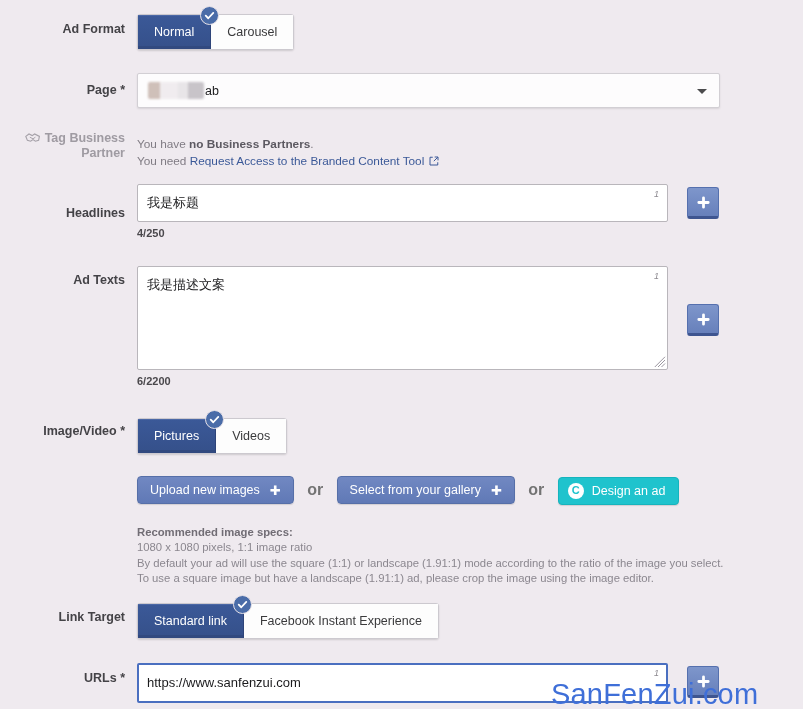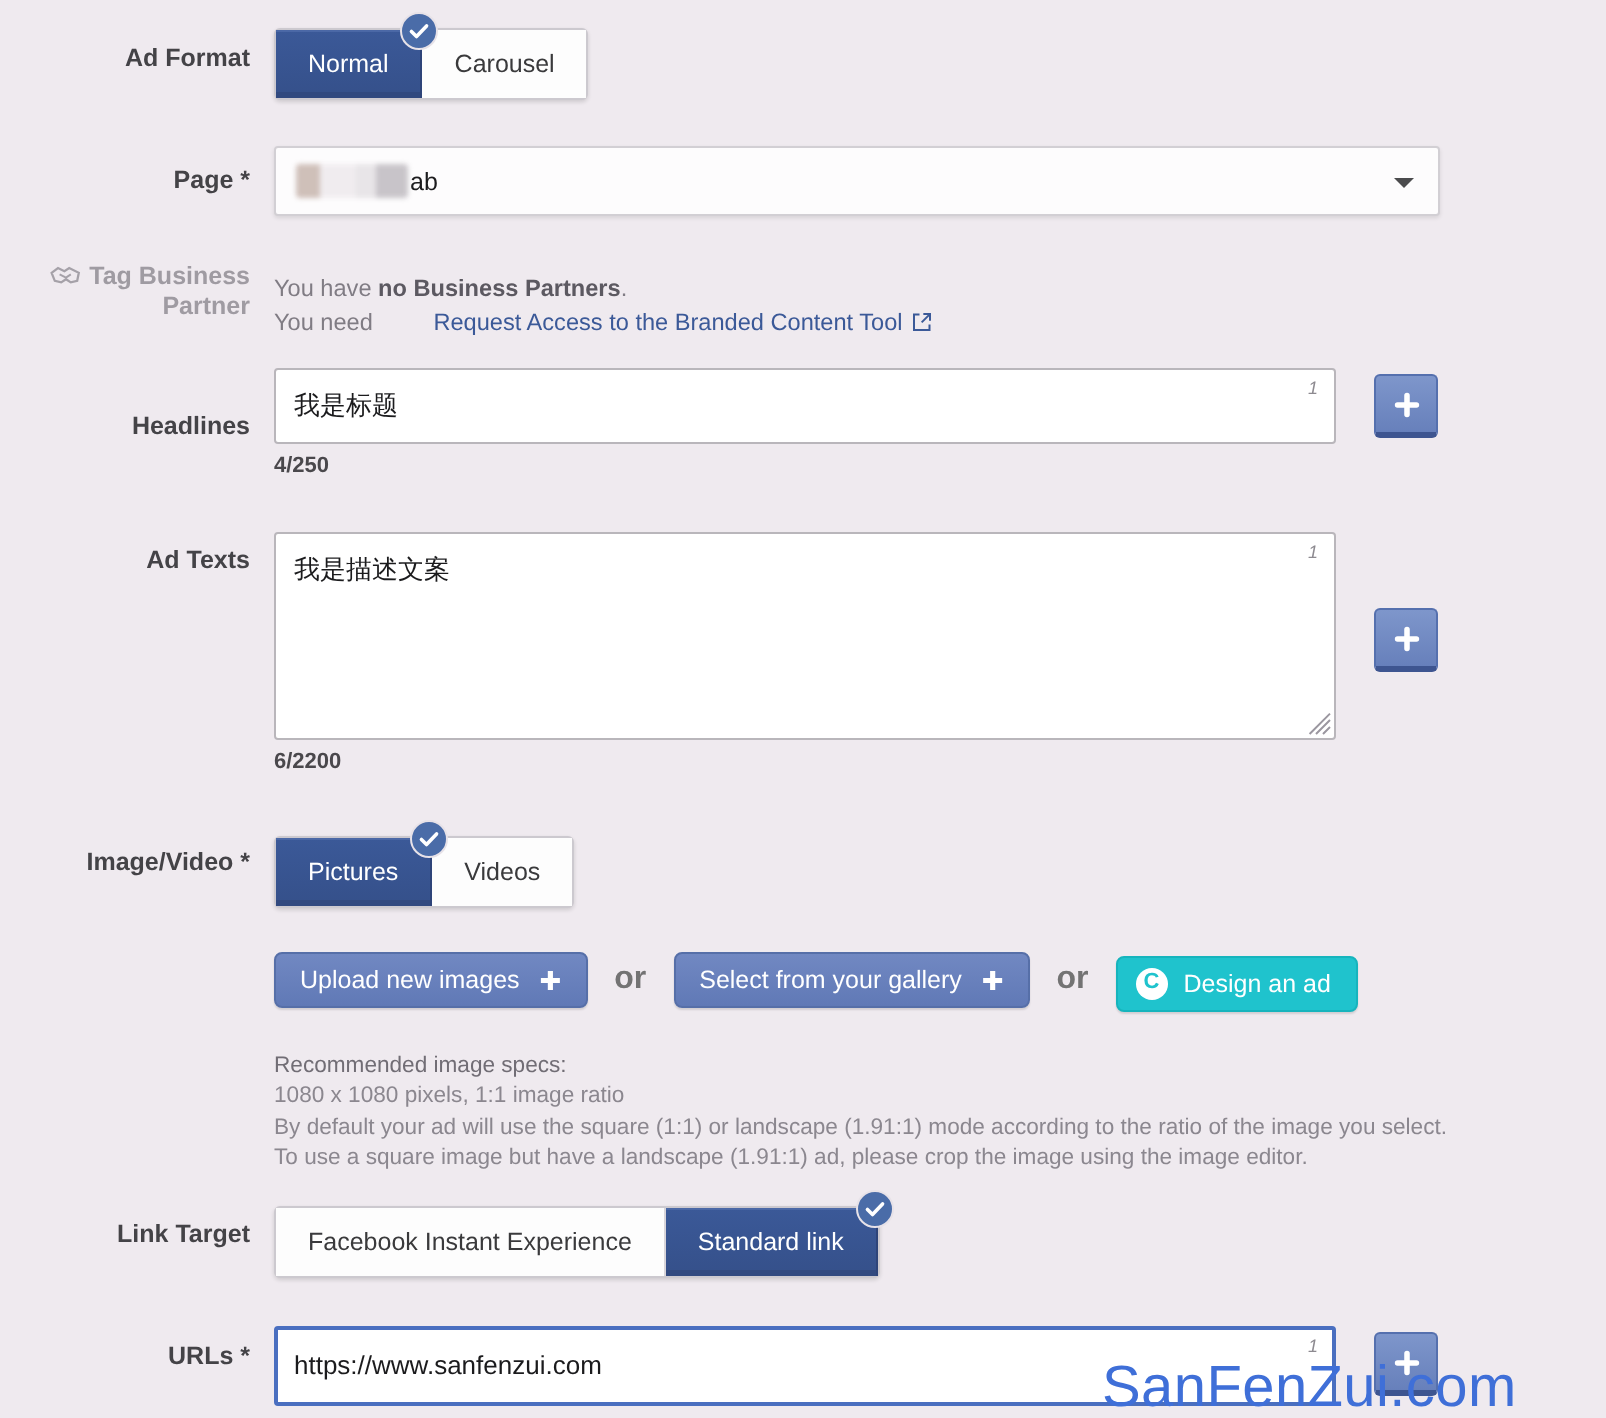--- a/index.html
+++ b/index.html
@@ -125,21 +125,21 @@
     margin-top: -2px;
     width: 0; height: 0;
     border-left: 5px solid transparent;
     border-right: 5px solid transparent;
     border-top: 5px solid #4b4b4d;
   }
 
   
   .notice { font-size: 11.8px; color: #807c84; line-height: 17px; }
   .notice b { color: #5c5961; }
-  .notice a { color: #3b5998; text-decoration: none; margin-left: 27px; }
+  .notice a { color: #3b5998; text-decoration: none; }
   .ext-icon { display: inline-block; margin-left: 5px; color: #3b5998; }
   .ext-icon svg { width: 10px; height: 10px; vertical-align: -1px; }
 
   
   .input-wrap { position: relative; display: inline-block; vertical-align: top; }
   .txtfield {
     background: #fff;
     border: 1px solid #b9b6bb;
     border-radius: 2px;
     font-size: 13px;
@@ -237,21 +237,21 @@
     font-size: 11px;
     font-weight: bold;
     display: flex;
     align-items: center;
     justify-content: center;
     line-height: 1;
   }
 
   
   .specs { font-size: 11.3px; color: #8b878f; line-height: 15.5px; }
-  .specs .head { font-weight: normal; color: #716d75; }
+  .specs .head { font-weight: bold; color: #716d75; }
 
   
   .watermark {
     position: absolute;
     left: 551px; top: 678px;
     font-size: 29px;
     color: #3f6fd8;
     font-family: "Liberation Sans", "DejaVu Sans", sans-serif;
     letter-spacing: .2px;
     white-space: nowrap;
@@ -399,31 +399,31 @@
         <div>By default your ad will use the square (1:1) or landscape (1.91:1) mode according to the ratio of the image you select.</div>
         <div>To use a square image but have a landscape (1.91:1) ad, please crop the image using the image editor.</div>
       </div>
     </div>
   </div>
 
   <div class="row" style="top:603px;">
     <div class="label" style="top:7px;">Link Target</div>
     <div class="field" style="top:0;">
       <div class="seg">
-        <div class="seg-btn">
-          <span>Facebook Instant Experience</span>
-        </div>
         <div class="seg-btn active">
           <span>Standard link</span>
           <span class="check-badge">
             <svg viewBox="0 0 16 16">
                 <path d="M2.5 8.3 L6.2 12 L13.5 4.3" stroke="#fff" stroke-width="2.6" fill="none" stroke-linecap="round" stroke-linejoin="round"></path>
               </svg>
           </span>
         </div>
+        <div class="seg-btn">
+          <span>Facebook Instant Experience</span>
+        </div>
       </div>
     </div>
   </div>
 
   <div class="row" style="top:663px;">
     <div class="label" style="top:8px;padding-left:48px;">URLs *</div>
     <div class="field" style="top:0;">
       <div class="input-wrap">
         <textarea class="txtfield focused" style="width: 531px; height: 40px; line-height: 20px; padding: 8px 26px 8px 8px;">https://www.sanfenzui.com</textarea>
         <span class="cnt-marker">1</span>

